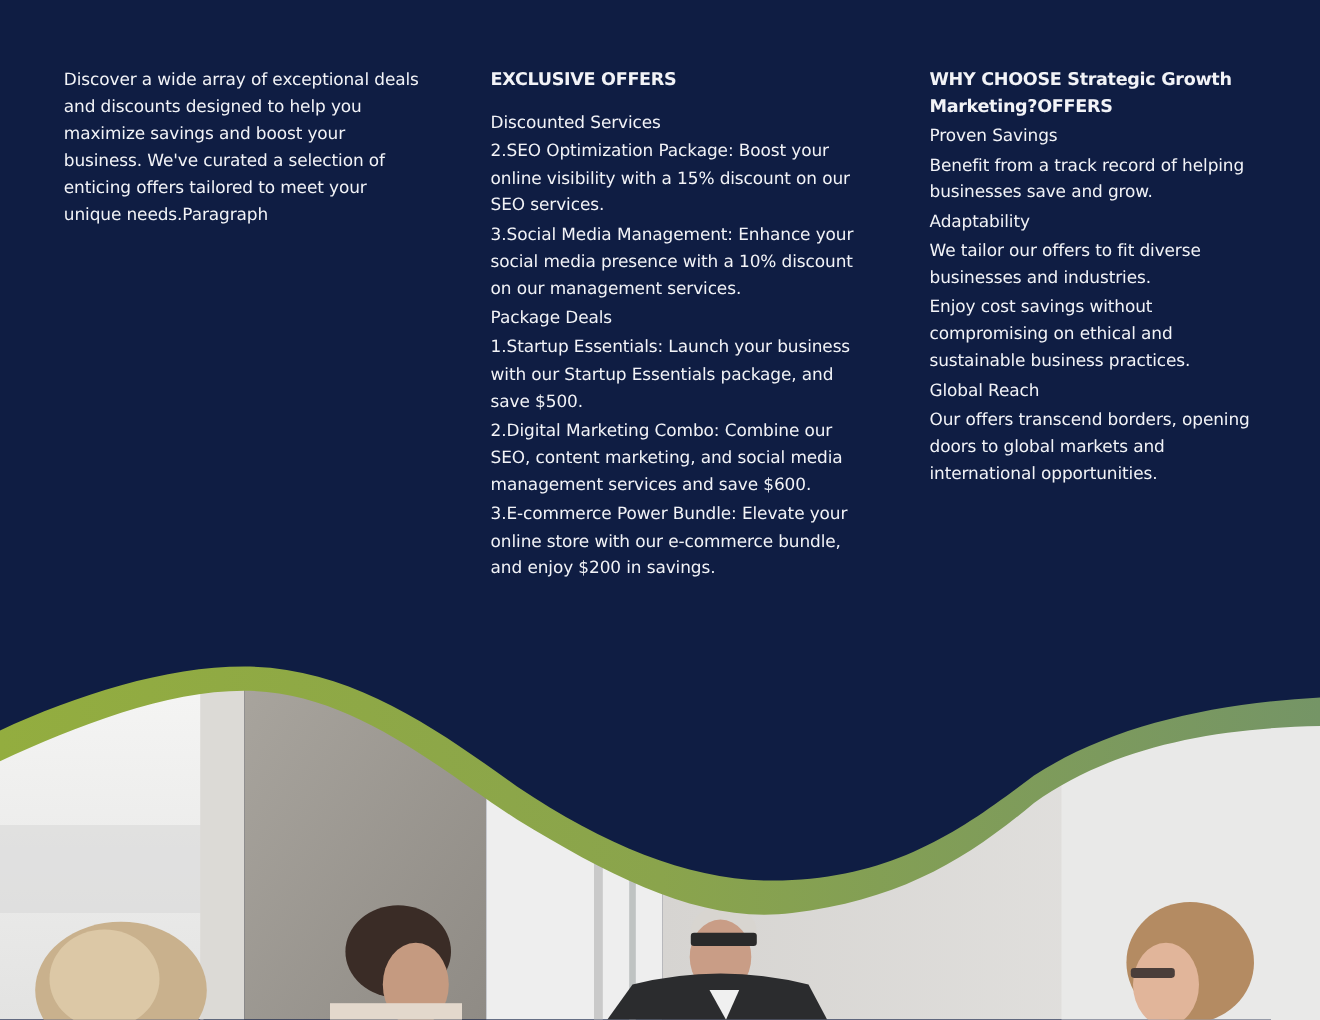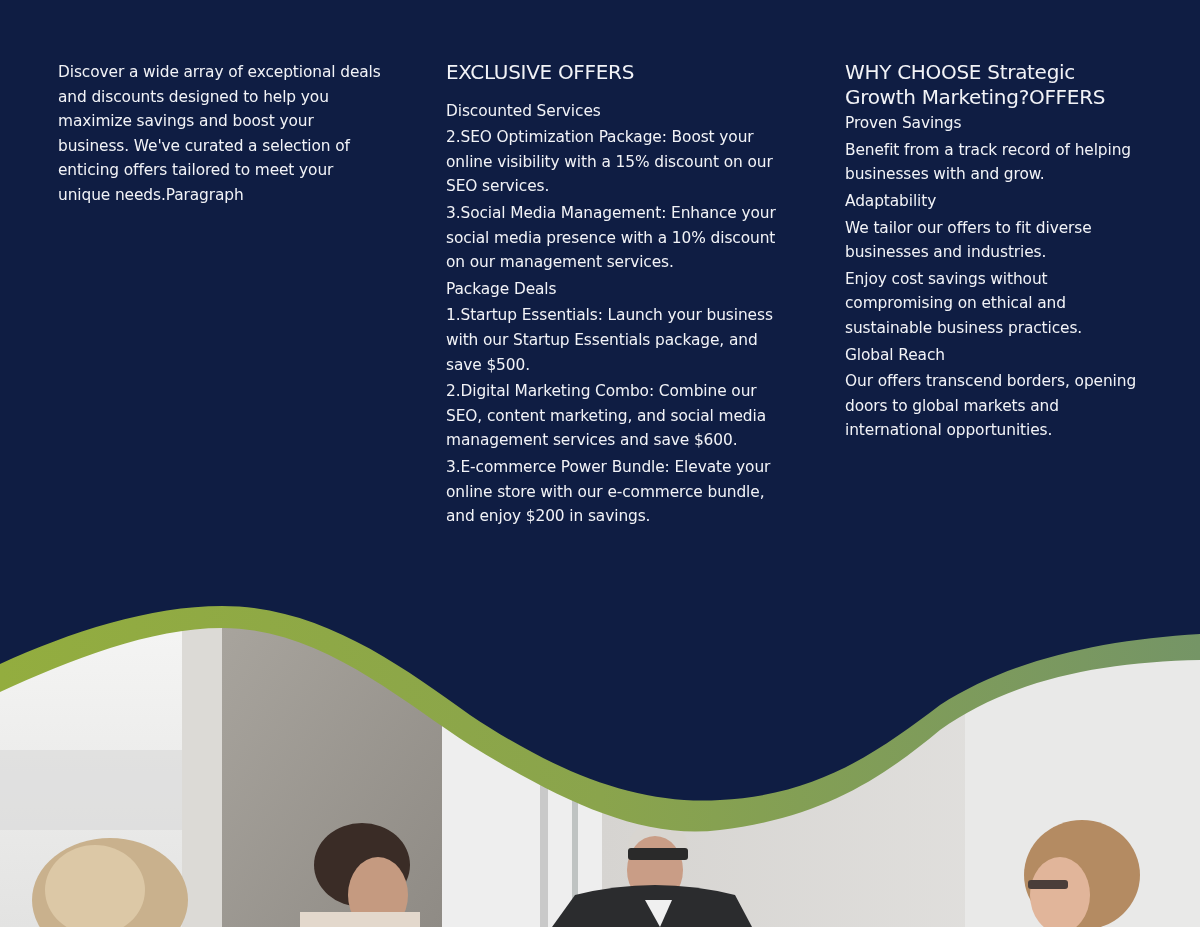--- a/index.html
+++ b/index.html
@@ -17,21 +17,21 @@
     .photo svg { display: block; }
     .wave { position: absolute; left: 0; top: 0; width: 1200px; height: 927px; z-index: 1; pointer-events: none; }
     .col {
       position: absolute; top: 60px; z-index: 2;
       font-size: 15.4px; line-height: 24.6px; letter-spacing: -0.1px;
     }
     .col p { margin: 0 0 2px 0; }
     .col-1 { left: 58px; width: 325px; }
     .col-2 { left: 446px; width: 330px; }
     .col-3 { left: 845px; width: 300px; }
-    .heading { font-weight: normal; font-size: 20px; line-height: 24.6px; letter-spacing: -0.3px; }
+    .heading { font-weight: bold; font-size: 16px; line-height: 24.6px; letter-spacing: -0.3px; }
     .col-2 .heading { margin-bottom: 14px; }
     .col-3 .heading { }
     .sub { }
   </style>
 </head>
 <body>
 
 <div class="photo">
   <svg width="1200" height="327" viewBox="0 0 1200 327">
     <defs>
@@ -109,19 +109,19 @@
   <p>3.Social Media Management: Enhance your social media presence with a 10% discount on our management services.</p>
   <p class="sub">Package Deals</p>
   <p>1.Startup Essentials: Launch your business with our Startup Essentials package, and save $500.</p>
   <p>2.Digital Marketing Combo: Combine our SEO, content marketing, and social media management services and save $600.</p>
   <p>3.E-commerce Power Bundle: Elevate your online store with our e-commerce bundle, and enjoy $200 in savings.</p>
 </div>
 
 <div class="col col-3">
   <p class="heading">WHY CHOOSE Strategic Growth Marketing?OFFERS</p>
   <p class="sub">Proven Savings</p>
-  <p>Benefit from a track record of helping businesses with and grow.</p>
+  <p>Benefit from a track record of helping businesses save and grow.</p>
   <p class="sub">Adaptability</p>
   <p>We tailor our offers to fit diverse businesses and industries.</p>
   <p>Enjoy cost savings without compromising on ethical and sustainable business practices.</p>
   <p class="sub">Global Reach</p>
   <p>Our offers transcend borders, opening doors to global markets and international opportunities.</p>
 </div>
 
 </body></html>

